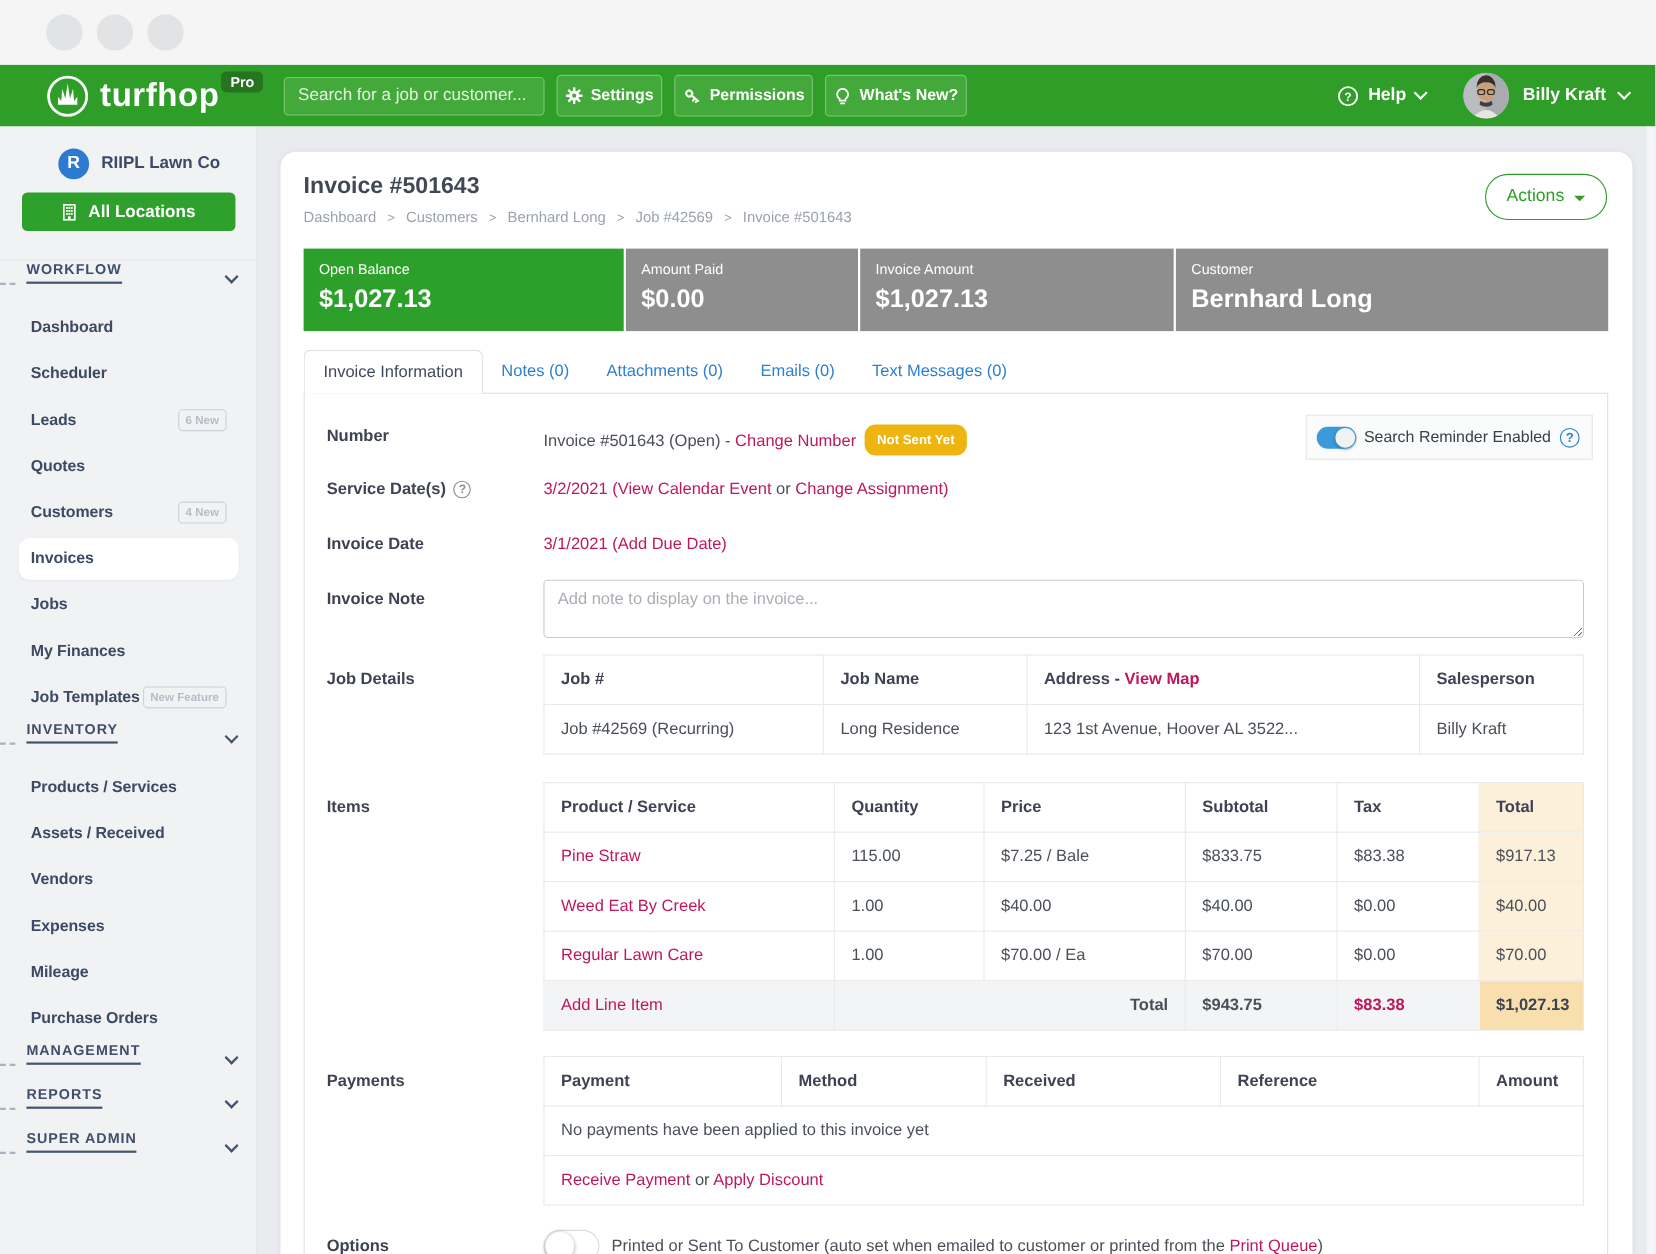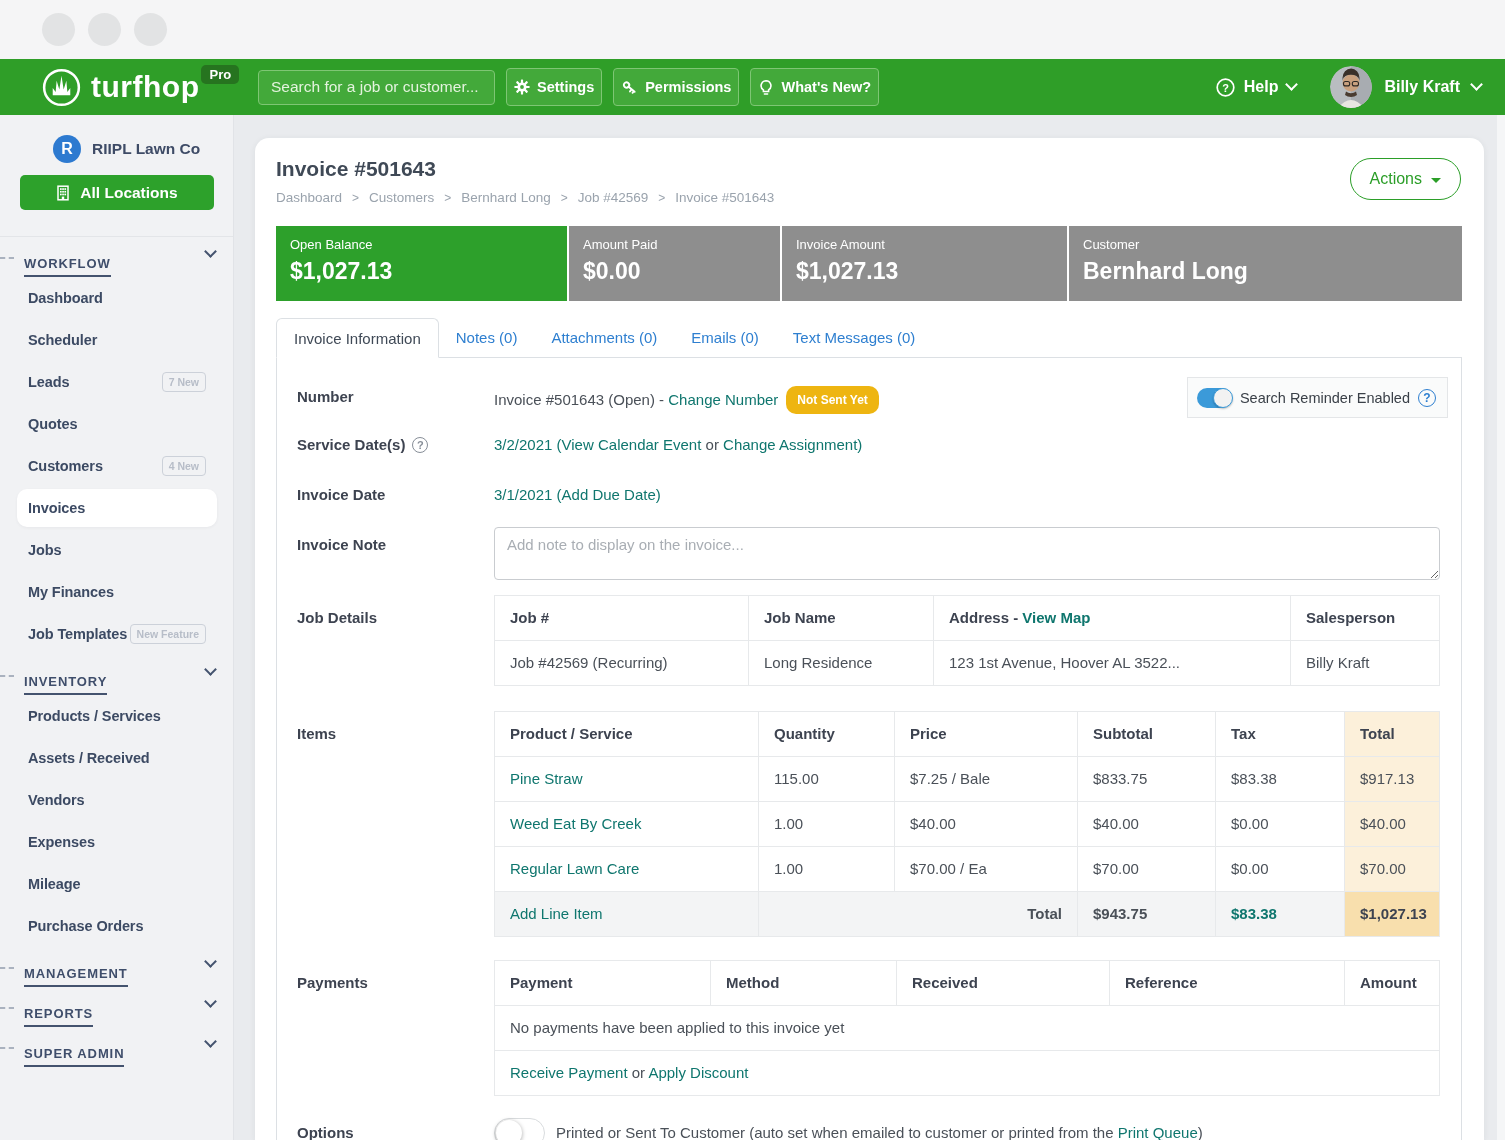--- a/index.html
+++ b/index.html
@@ -28,21 +28,21 @@
   
   .app { display: flex; height: 1025px; }
 
   
   .sidebar { width: 234px; flex: none; background: #f1f2f4; border-right: 1px solid #e1e3e7; position: relative; overflow: hidden; }
   .org-row { margin: 20px 0 0 53px; display: flex; align-items: center; gap: 11px; }
   .org-avatar { width: 28px; height: 28px; border-radius: 50%; background: #2d7ad0; color: #fff; font-size: 16px; font-weight: bold; display: flex; align-items: center; justify-content: center; flex: none; }
   .org-name { font-size: 15.5px; font-weight: 600; color: #3e4b66; }
   .all-locations { display: flex; align-items: center; justify-content: center; gap: 9px; margin: 12px auto 0; width: 194px; height: 35px; background: #2da12b; border: none; border-radius: 5px; color: #fff; font-size: 15.5px; font-weight: bold; cursor: pointer; font-family: "Liberation Sans", sans-serif; }
   .side-divider { margin-top: 26px; border-top: 1px solid #e3e5e8; }
-  .nav-section-header { position: relative; height: 40px; display: flex; align-items: flex-end; padding-left: 24px; cursor: pointer; }
+  .nav-section-header { position: relative; height: 40px; display: flex; align-items: flex-start; padding-left: 24px; cursor: pointer; }
   .nav-section-header::before { content: ""; position: absolute; left: 0; top: 50%; width: 14px; border-top: 2px dashed #aab2bf; }
   .nav-section-label { font-size: 13px; font-weight: bold; letter-spacing: 0.9px; color: #3f4e6b; border-bottom: 2px solid #44536e; padding-bottom: 4px; }
   .nav-section-header .chev { border-color: #44536e; position: absolute; right: 18px; top: 15px; border-width: 2px; }
   .side-item { position: relative; height: 42px; display: flex; align-items: center; padding-left: 28px; font-size: 14.5px; letter-spacing: -0.1px; font-weight: 600; color: #3c4a63; cursor: pointer; white-space: nowrap; }
   .side-item.selected::before { content: ""; position: absolute; left: 17px; right: 16px; top: 2px; bottom: 2px; background: #fff; border-radius: 10px; box-shadow: 0 1px 3px rgba(60,70,90,0.06); }
   .side-item .side-label { position: relative; }
   .side-item .side-badge { position: absolute; right: 27px; top: 50%; transform: translateY(-50%); border: 1px solid #ccd1d9; border-radius: 4px; color: #b7bdc8; background: #f1f2f4; font-size: 10.5px; font-weight: bold; padding: 3px 6px; white-space: nowrap; letter-spacing: 0; }
 
   
   .main { flex: 1; position: relative; background: #e9ebee; padding: 23px 21px 0 21px; overflow: hidden; }
@@ -69,21 +69,21 @@
   .tab.active { background: #fff; border: 1px solid #dce0e4; border-bottom: 1px solid #fff; margin-bottom: -1px; border-radius: 6px 6px 0 0; color: #3f4956; }
 
   .tab-content { border: 1px solid #dce0e4; border-top: none; padding: 20px 0 40px 0; min-height: 810px; position: relative; }
 
   .frow { display: flex; align-items: flex-start; padding-left: 20px; }
   .frow .flabel { width: 197px; flex: none; font-size: 15px; font-weight: bold; color: #3d4350; line-height: 20px; display: flex; align-items: center; gap: 7px; }
   .frow .fvalue { flex: 1; font-size: 15px; color: #4a5058; line-height: 20px; padding-right: 21px; }
   .r-num, .r-svc, .r-date { min-height: 50px; padding-top: 8px; }
   .r-num { padding-top: 9px; min-height: 49px; }
 
-  a.lnk { color: #0f766e; text-decoration: none; cursor: pointer; }
+  a.lnk { color: #be185d; text-decoration: none; cursor: pointer; }
   .badge-warn { display: inline-block; background: #eeb511; color: #fff; font-size: 12px; font-weight: bold; border-radius: 10px; padding: 4px 11px; margin-left: 8px; position: relative; top: -1px; }
 
   .reminder-box { position: absolute; top: 19px; right: 13px; height: 41px; display: flex; align-items: center; gap: 8px; padding: 0 11px 0 9px; background: #fafbfb; border: 1px solid #e4e6e8; }
   .toggle-on { position: relative; width: 35px; height: 20px; border-radius: 10px; background: #3b9ad9; flex: none; cursor: pointer; }
   .toggle-on .knob { position: absolute; top: 0; right: -1px; width: 20px; height: 20px; border-radius: 50%; background: #f2f2f2; border: 1px solid #3b9ad9; box-shadow: 0 1px 2px rgba(0,0,0,0.25); }
   .reminder-label { font-size: 14.5px; color: #3a4048; }
   .qmark { width: 18px; height: 18px; border-radius: 50%; border: 1.5px solid currentColor; font-size: 12px; font-weight: bold; display: inline-flex; align-items: center; justify-content: center; flex: none; }
   .qmark.blue { color: #2e7fd0; cursor: pointer; }
   .qmark.gray { color: #878e98; width: 16px; height: 16px; font-size: 11px; border-width: 1.3px; cursor: pointer; }
 
@@ -240,21 +240,21 @@
           <span class="chev"></span>
         </div>
         <div class="side-item">
           <span class="side-label">Dashboard</span>
         </div>
         <div class="side-item">
           <span class="side-label">Scheduler</span>
         </div>
         <div class="side-item">
           <span class="side-label">Leads</span>
-          <span class="side-badge">7 New</span>
+          <span class="side-badge">6 New</span>
         </div>
         <div class="side-item">
           <span class="side-label">Quotes</span>
         </div>
         <div class="side-item">
           <span class="side-label">Customers</span>
           <span class="side-badge">4 New</span>
         </div>
         <div class="side-item selected">
           <span class="side-label">Invoices</span>

